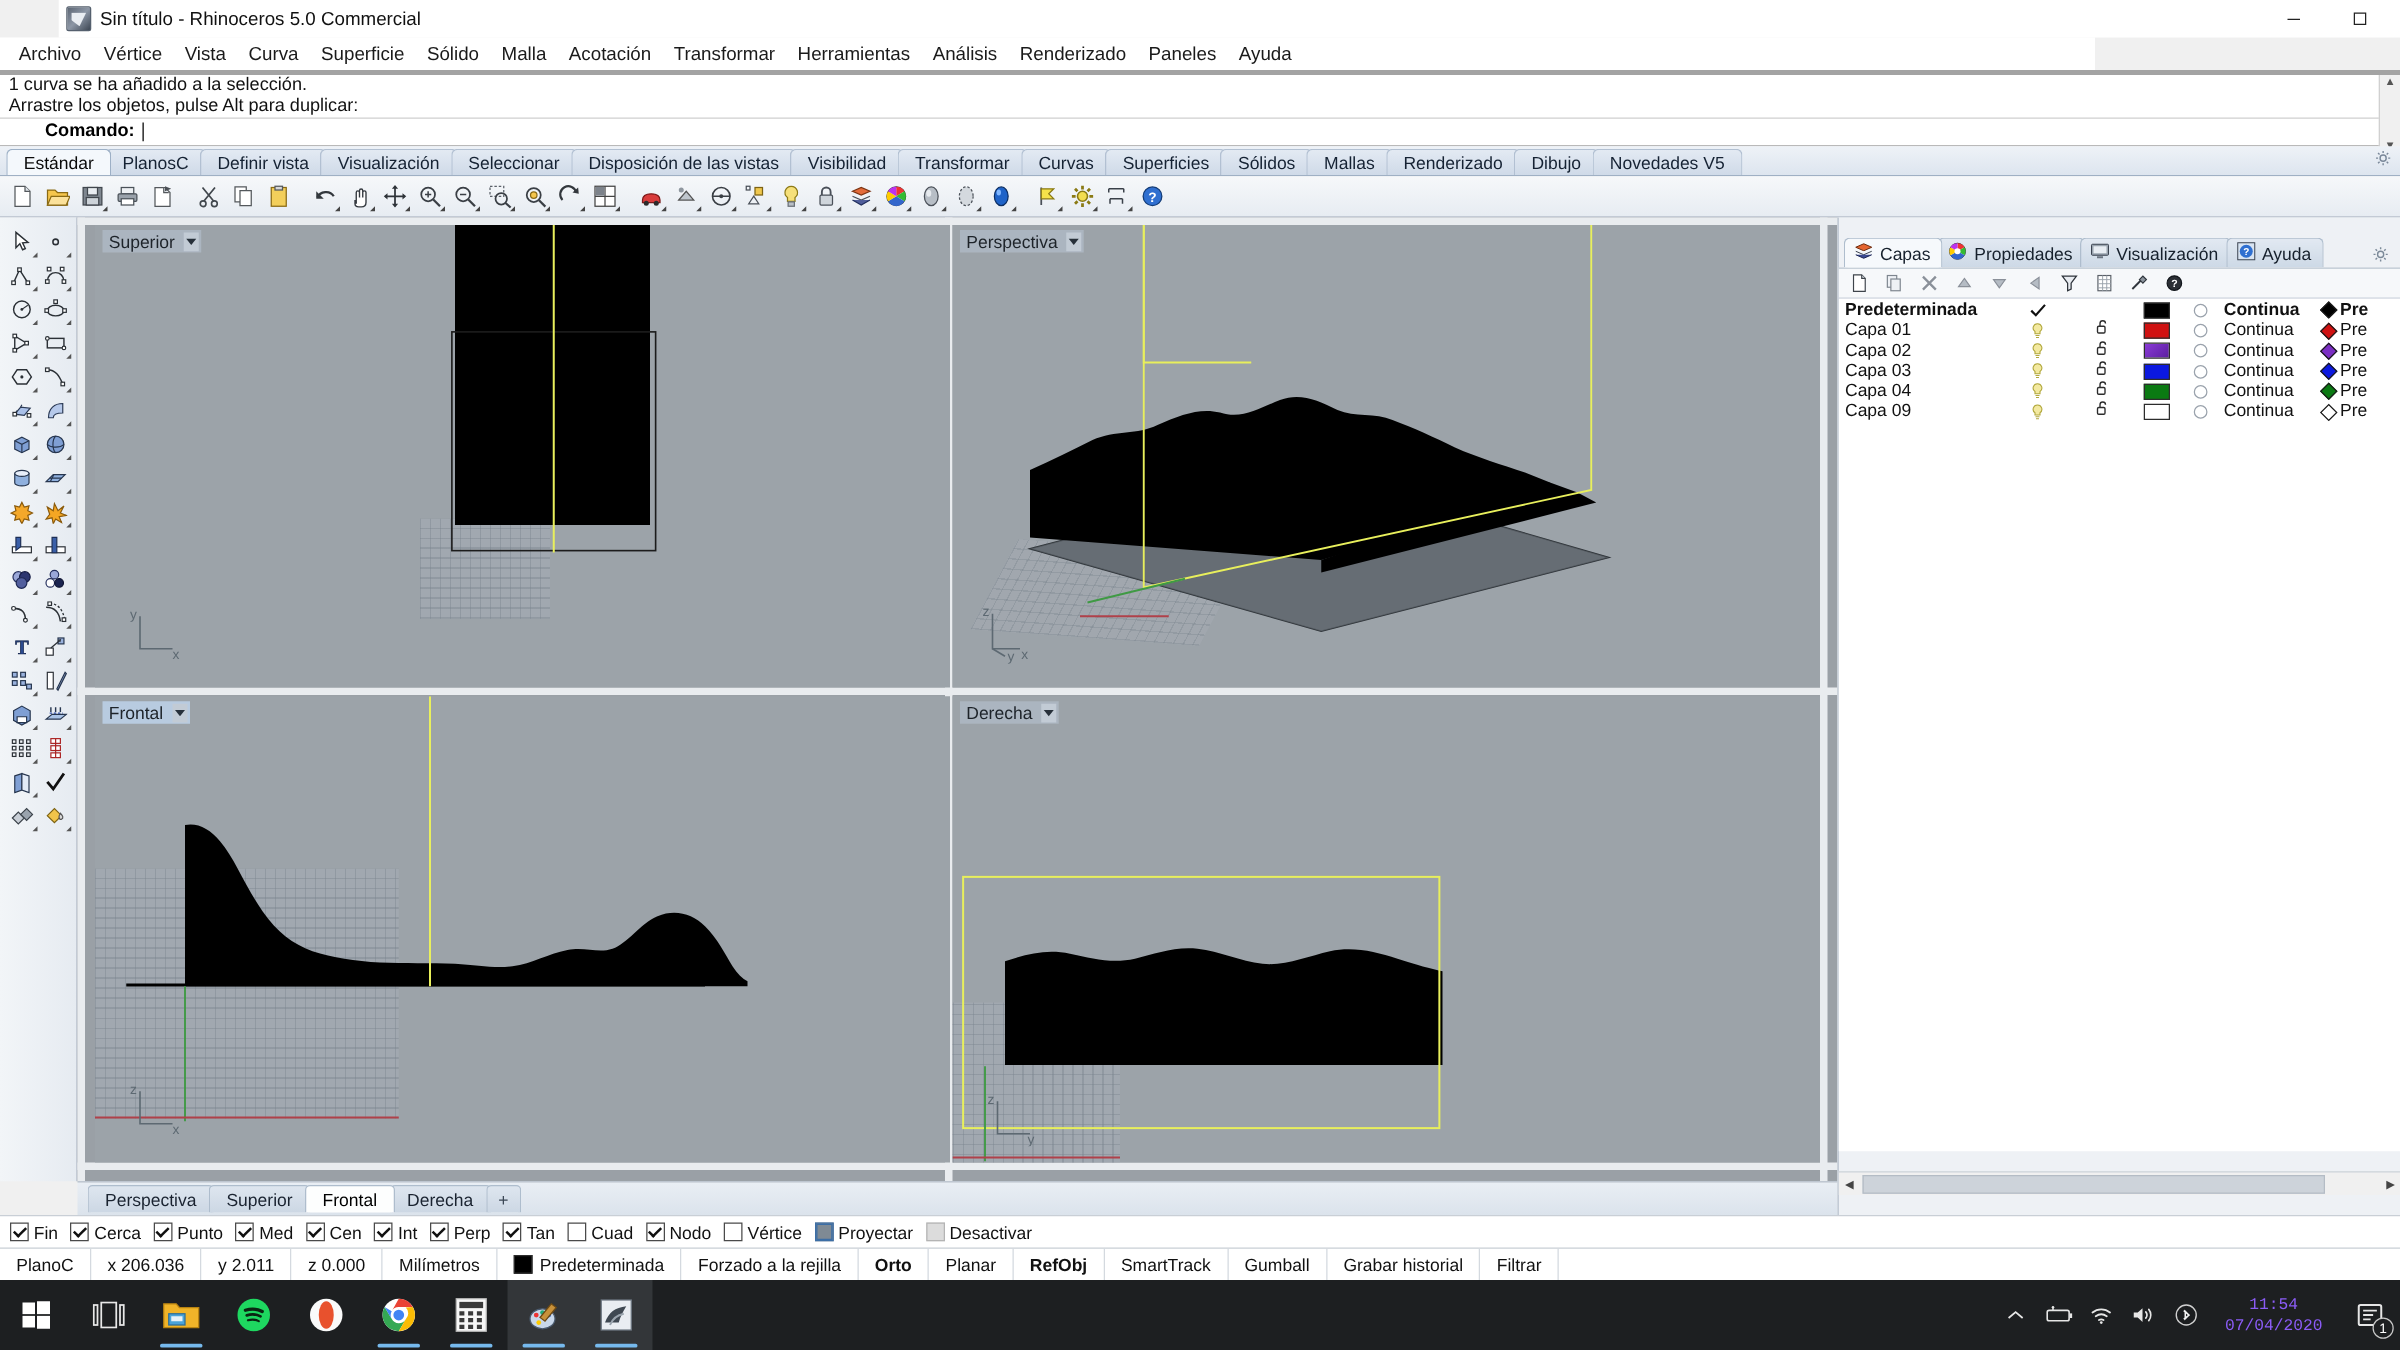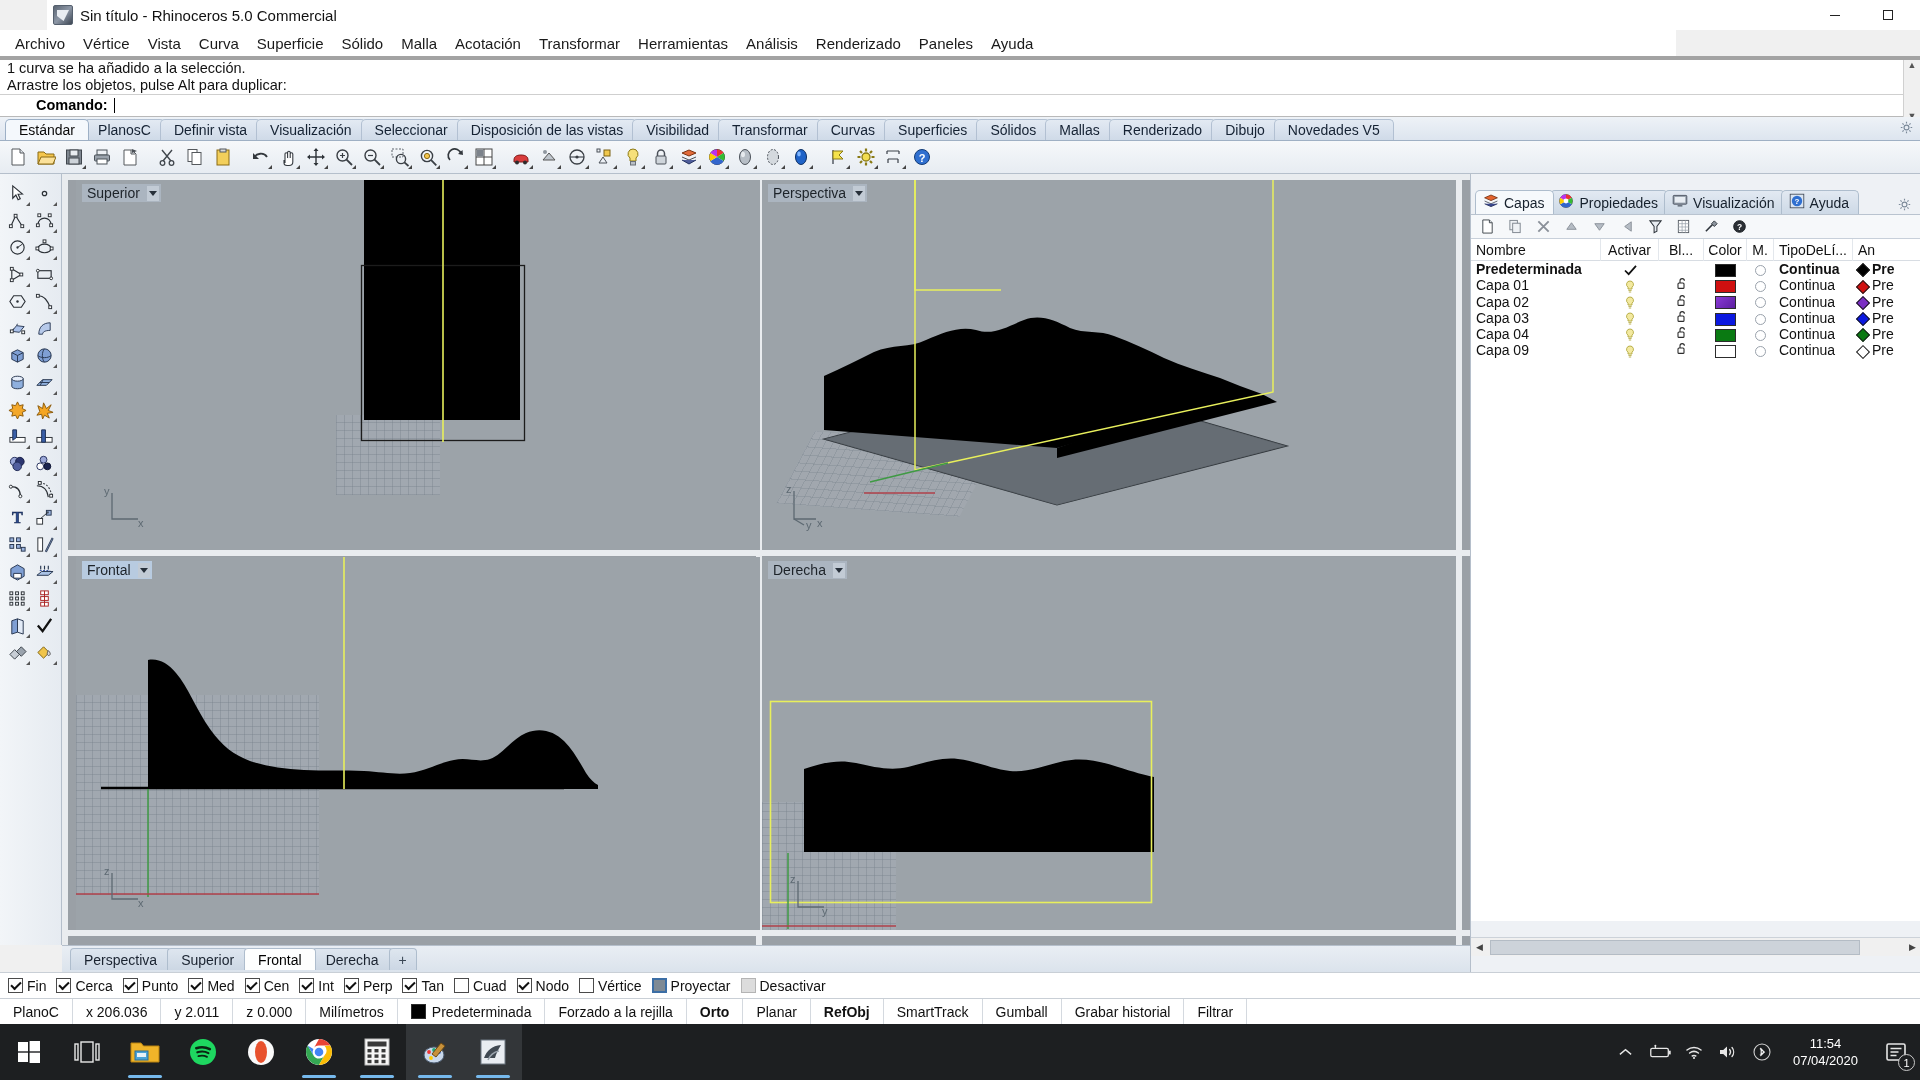--- a/index.html
+++ b/index.html
@@ -272,22 +272,22 @@
     position:relative;
   }
   .tkbtn.active{ background:#333639; }
   .tkbtn.underline:after{
     content:""; position:absolute; bottom:2px; left:12px; width:34px; height:3px;
     background:#76b9ed; border-radius:2px;
   }
   .tray { margin-left:auto; display:flex; align-items:center; gap:0; }
   .trayicon{ width:34px;height:56px;display:flex;align-items:center;justify-content:center;color:#e6e6e6;}
   .clock {
-    color:#ffffff; font-size:13px; line-height:17px; text-align:center;
-    padding:0 14px; display:flex; flex-direction:column; justify-content:center; height:56px;
+    color:#8b5cf6; font-size:13px; line-height:17px; text-align:center;
+    padding:0 14px; display:flex; flex-direction:column; justify-content:center; height:56px;font-family:Liberation Mono, monospace;
   }
   .notif{
     width:48px;height:56px;display:flex;align-items:center;justify-content:center;position:relative;color:#e6e6e6;
   }
   .notif .badge{
     position:absolute; right:5px; bottom:9px; width:17px;height:17px;border-radius:50%;
     background:#1d1f21; border:1px solid #c9c9c9; color:#fff; font-size:11px;
     display:flex;align-items:center;justify-content:center;
   }
 </style>
@@ -1167,29 +1167,20 @@
       </div>
       <div class="pbtn">
         <svg width="15" height="15" viewBox="0 0 16 16">
             <circle cx="8" cy="8" r="6.2" fill="#2b2f35" stroke="#12161b"></circle>
             <text x="8" y="11.5" font-size="9" fill="#fff" text-anchor="middle" font-family="Liberation Sans, sans-serif" font-weight="bold">?</text>
           </svg>
       </div>
     </div>
 
     <div class="layer-table">
-      <div class="lt-head">
-        <div class="c-name">Nombre</div>
-        <div class="c-act">Activar</div>
-        <div class="c-blo">Bl...</div>
-        <div class="c-col">Color</div>
-        <div class="c-mat">M.</div>
-        <div class="c-lin">TipoDeLí...</div>
-        <div class="c-anc">An</div>
-      </div>
 
       <div class="lt-row default">
         <div class="c-name">Predeterminada</div>
         <div class="c-act">
           <svg width="13" height="11" viewBox="0 0 14 12" style="vertical-align:middle;">
               <path d="M1 6l4 4 8-9" fill="none" stroke="#111" stroke-width="1.9"></path>
             </svg>
         </div>
         <div class="c-blo"></div>
         <div class="c-col">

